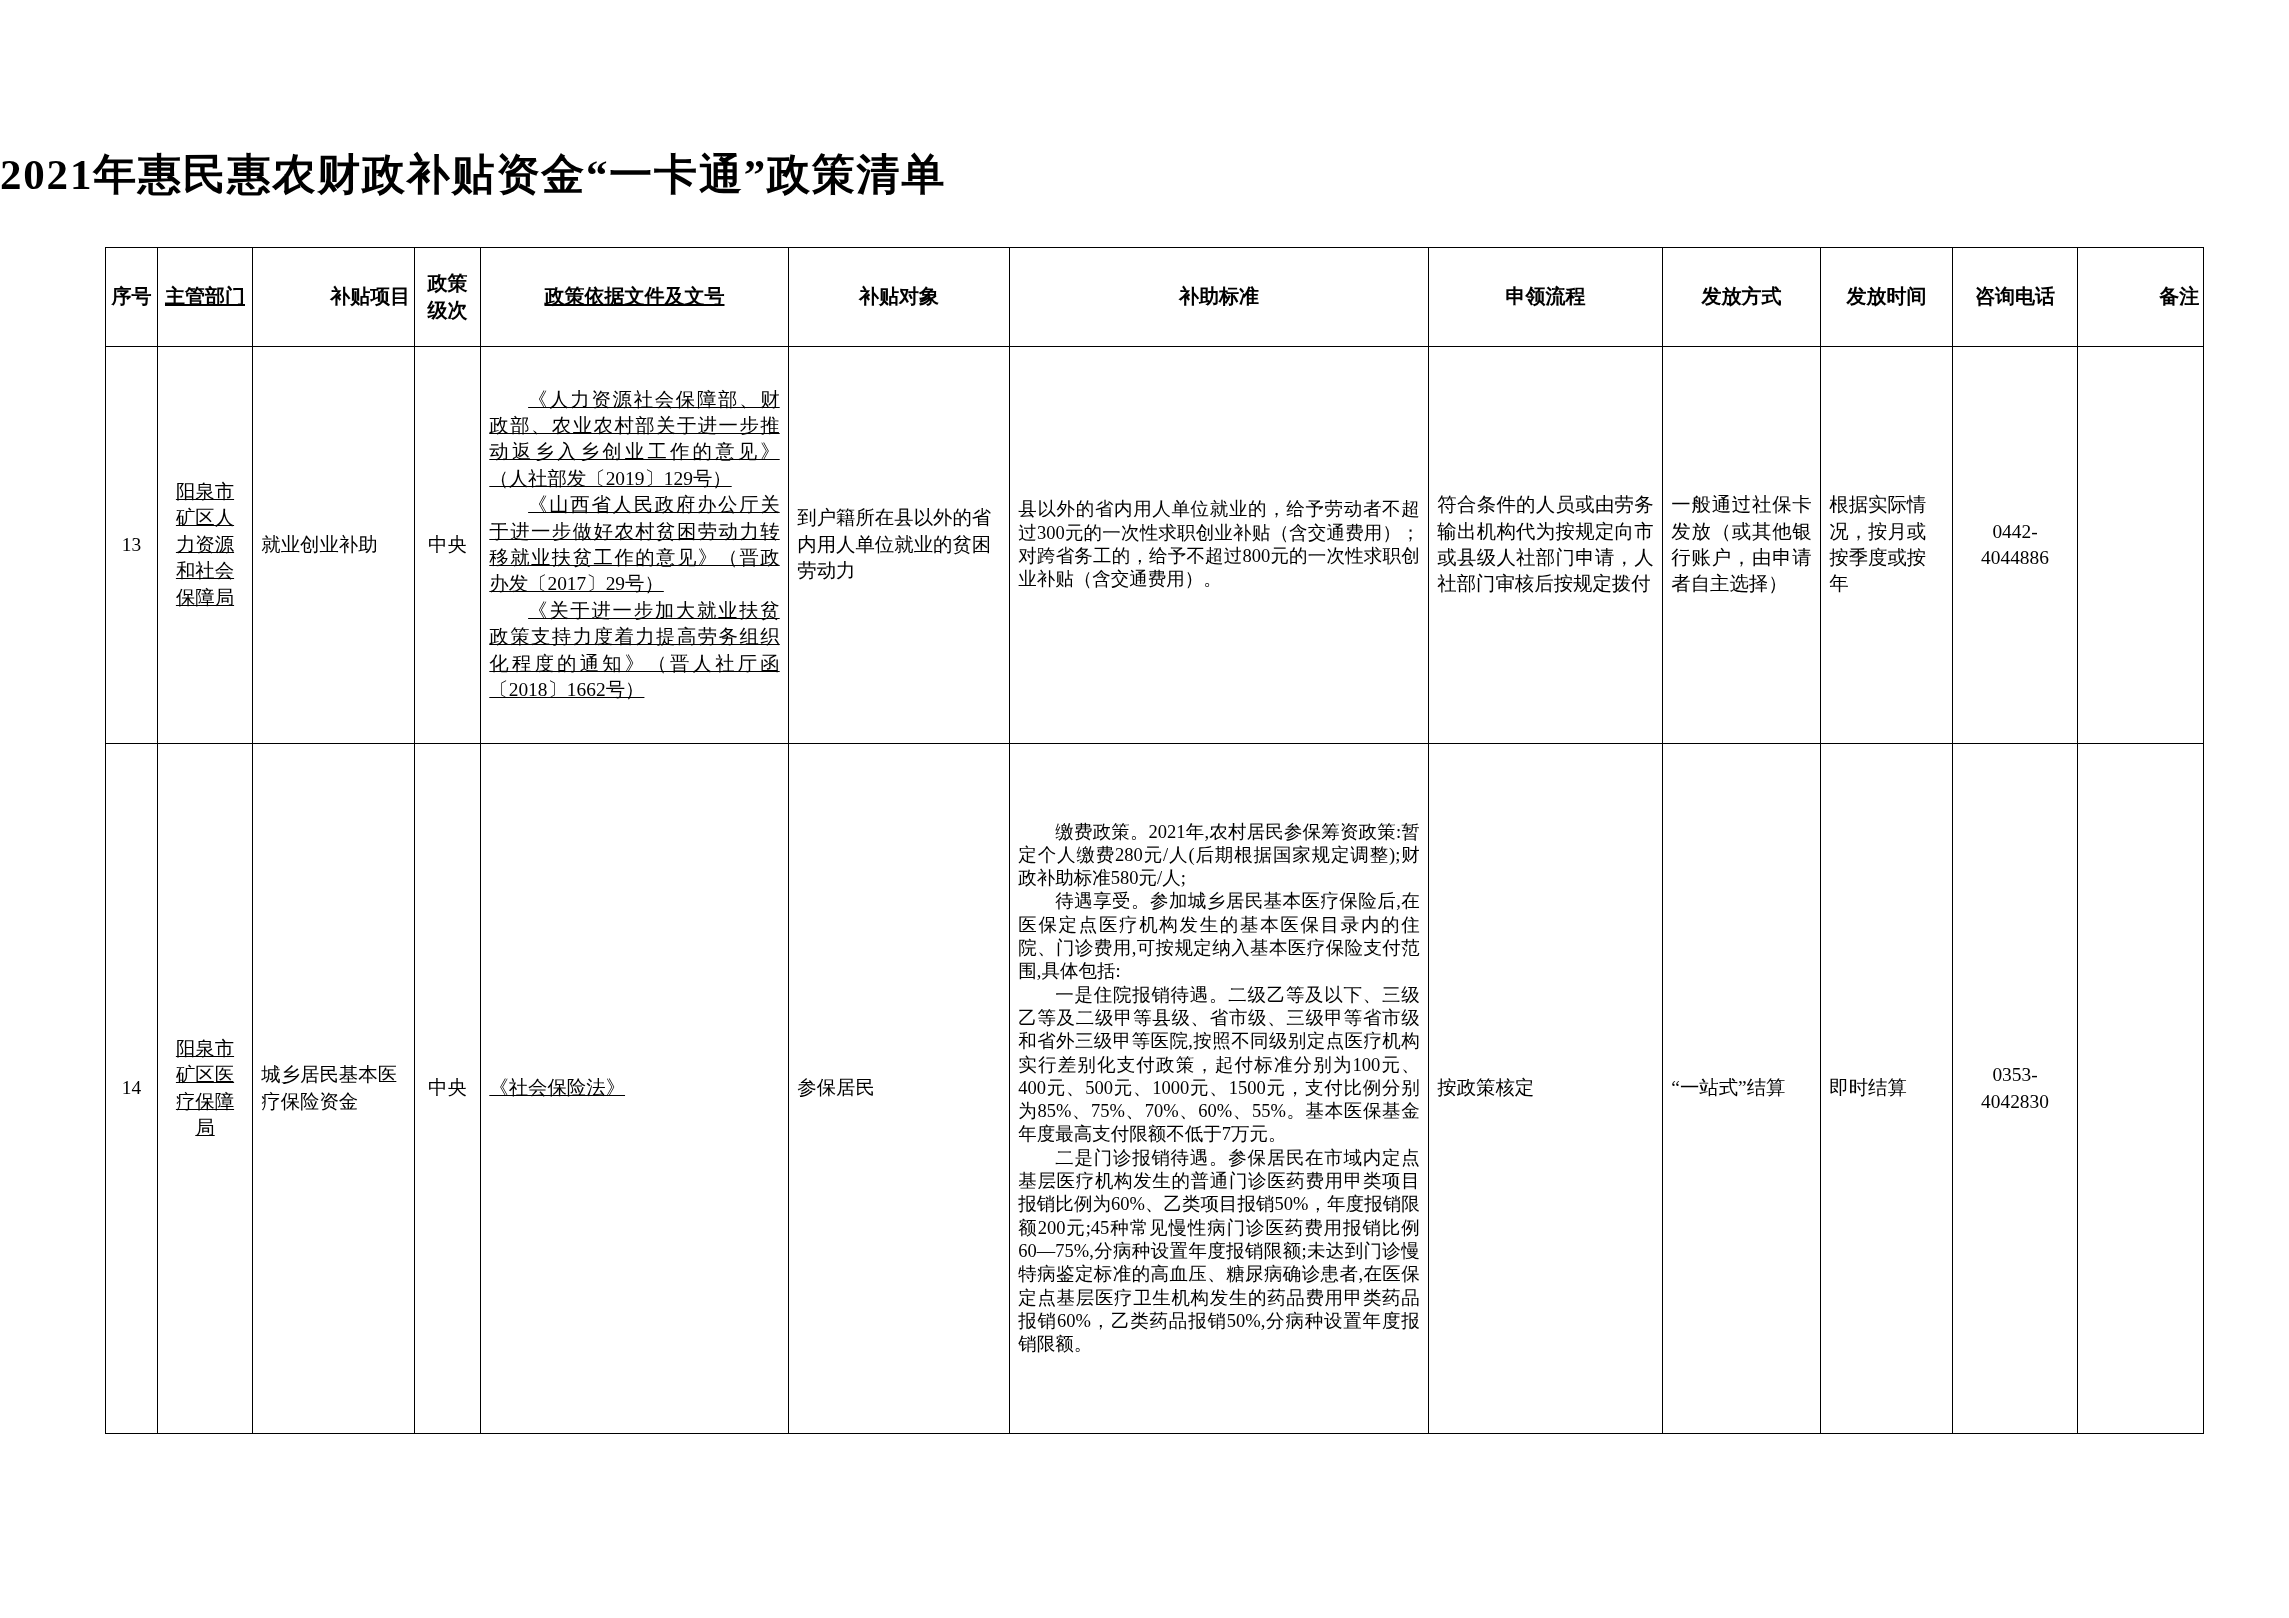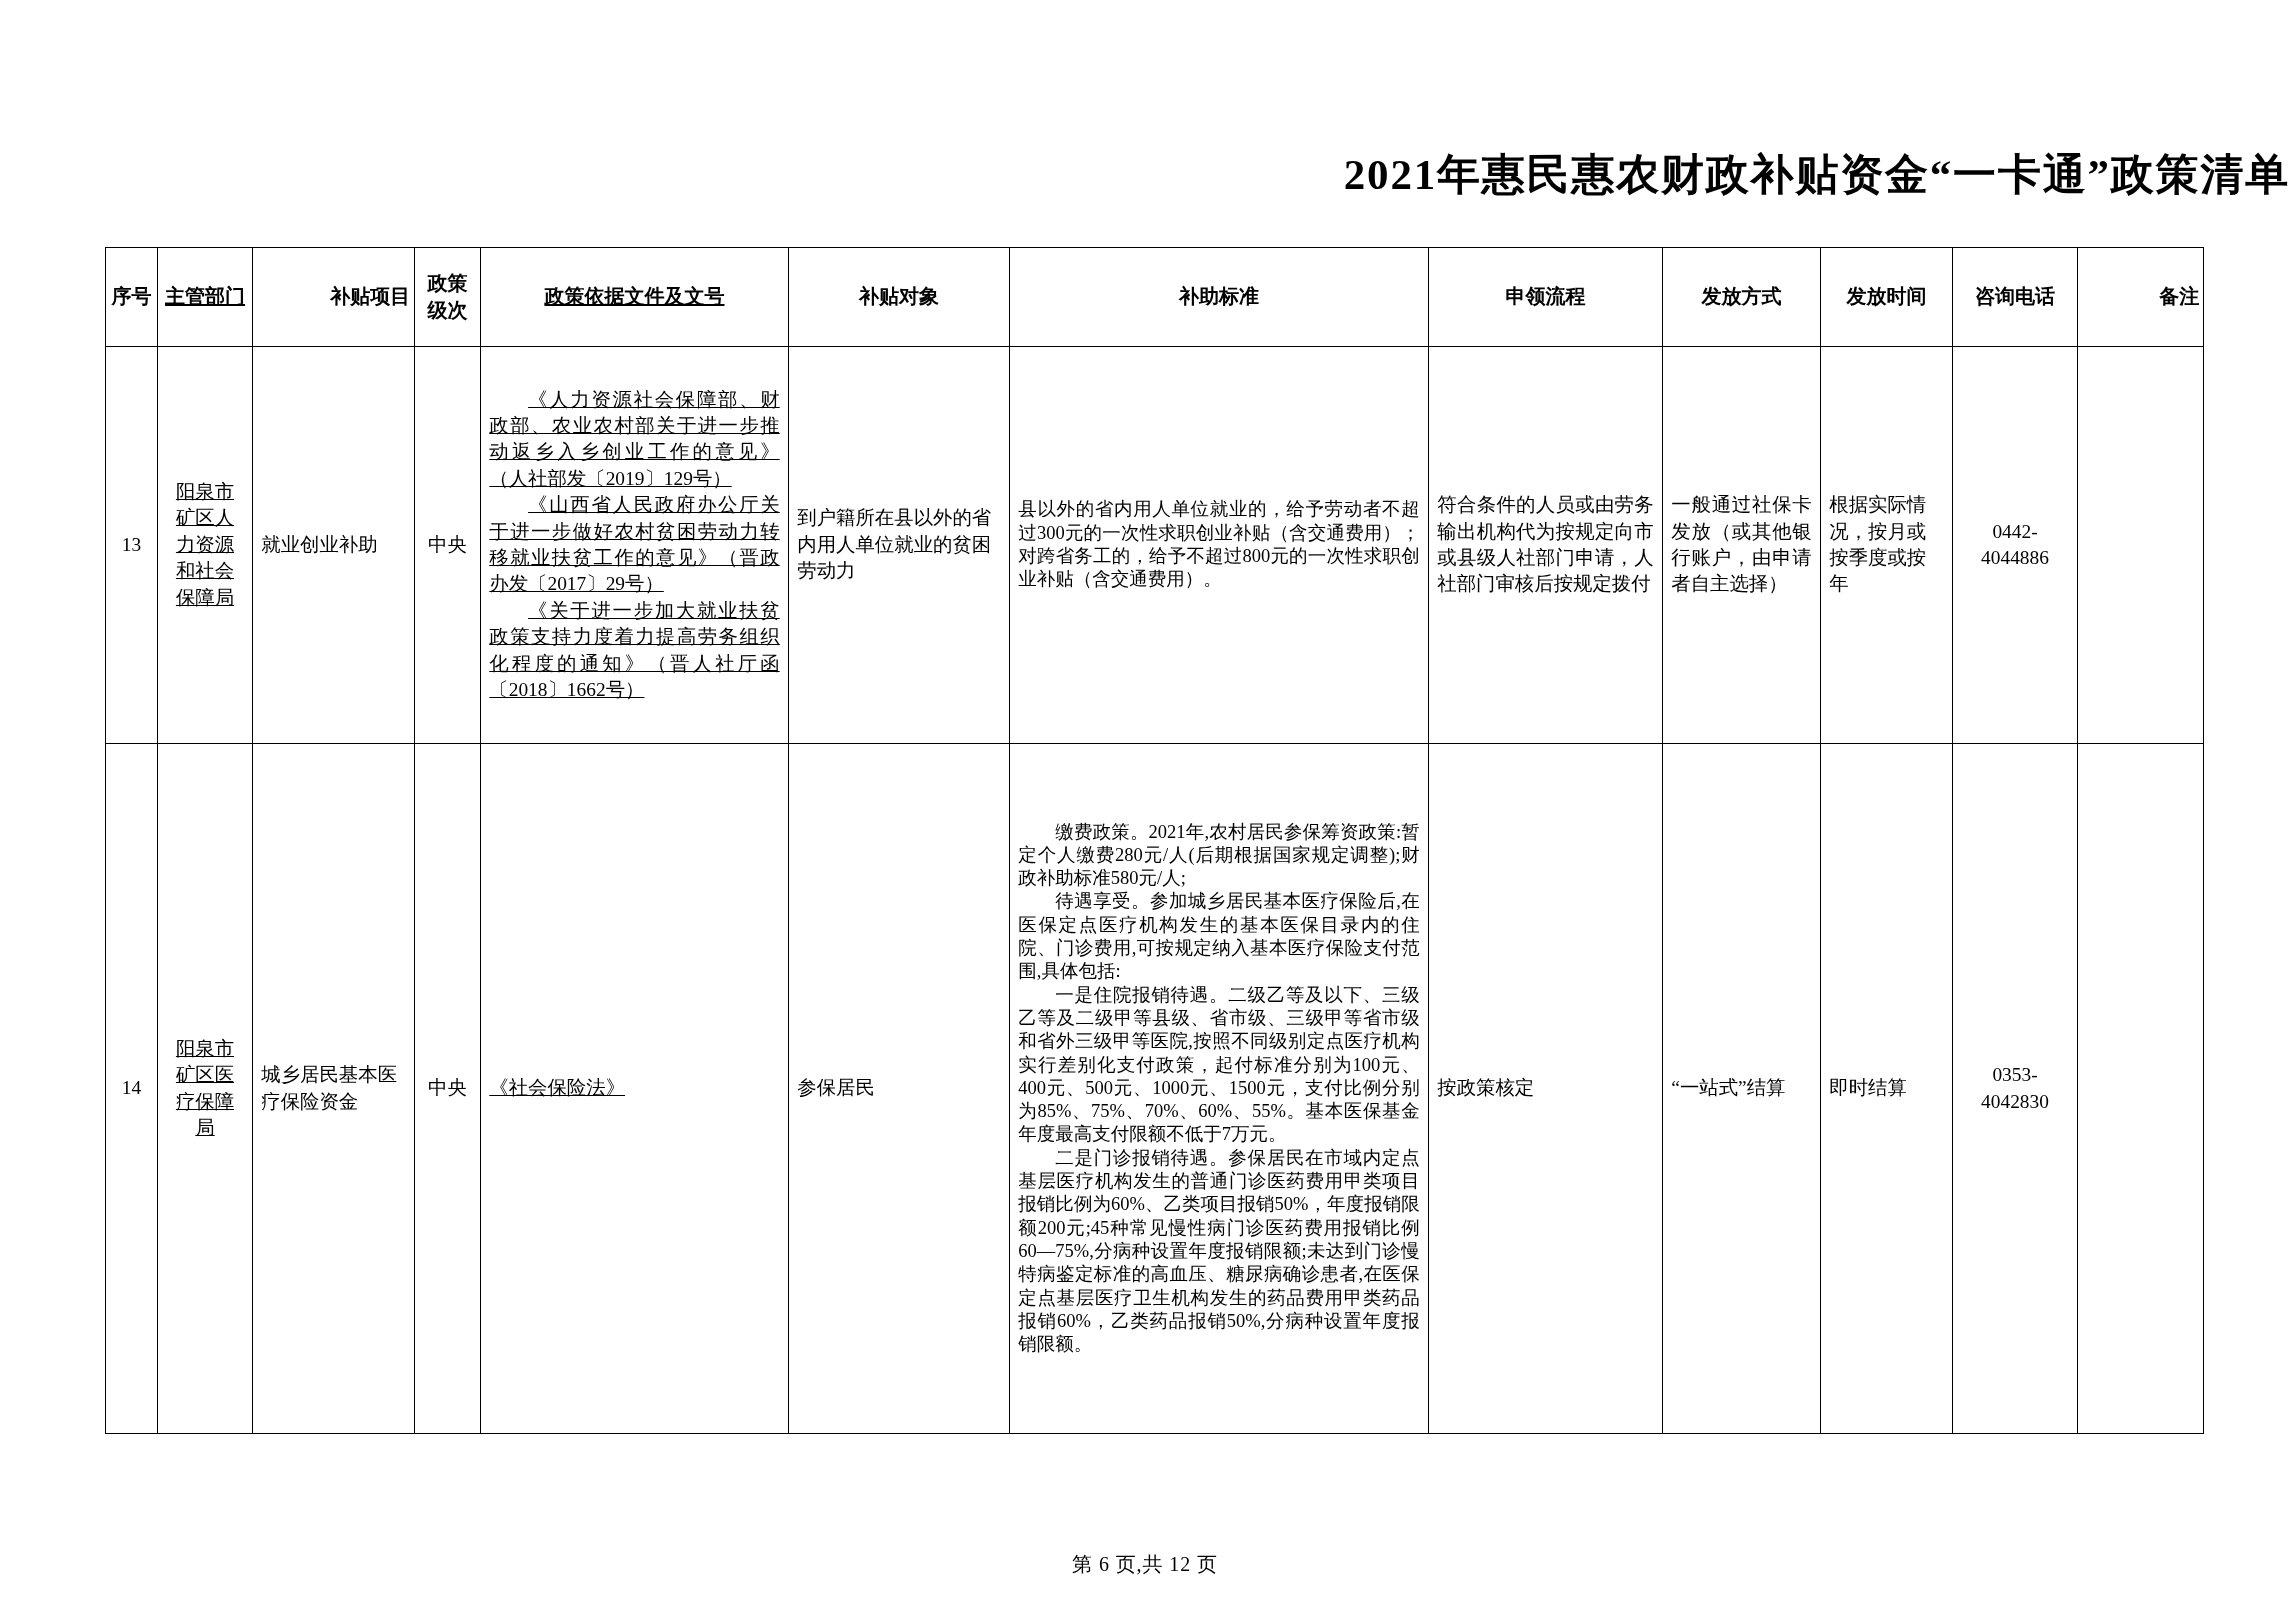--- a/index.html
+++ b/index.html
@@ -6,21 +6,21 @@
   html, body { background:#ffffff; }
   body {
     width:2290px; height:1619px;
     font-family:"Liberation Serif","DejaVu Serif",serif;
     color:#000;
   }
   .page { position:relative; width:2290px; height:1619px; background:#fff; overflow:hidden; }
 
   .title {
     position:absolute; top:153px; left:0; width:100%;
-    text-align:right; font-size:43px; font-weight:bold; letter-spacing:1.8px;
+    text-align:left; font-size:43px; font-weight:bold; letter-spacing:1.8px;
     line-height:1;
   }
 
   table.policy-table {
     position:absolute; top:247px; left:105px;
     width:2079px;
     border-collapse:collapse; table-layout:fixed;
   }
   th, td {
     border:1.8px solid #000;
@@ -121,15 +121,14 @@
           </td>
           <td class="col-process">按政策核定</td>
           <td class="col-method">“一站式”结算</td>
           <td class="col-time">即时结算</td>
           <td class="col-phone">0353-4042830</td>
           <td class="col-note"></td>
         </tr>
       </tbody>
   </table>
 
-  <div class="footer">第 6 页,共 12 页</div>
 </div>
 
 
 </body></html>

